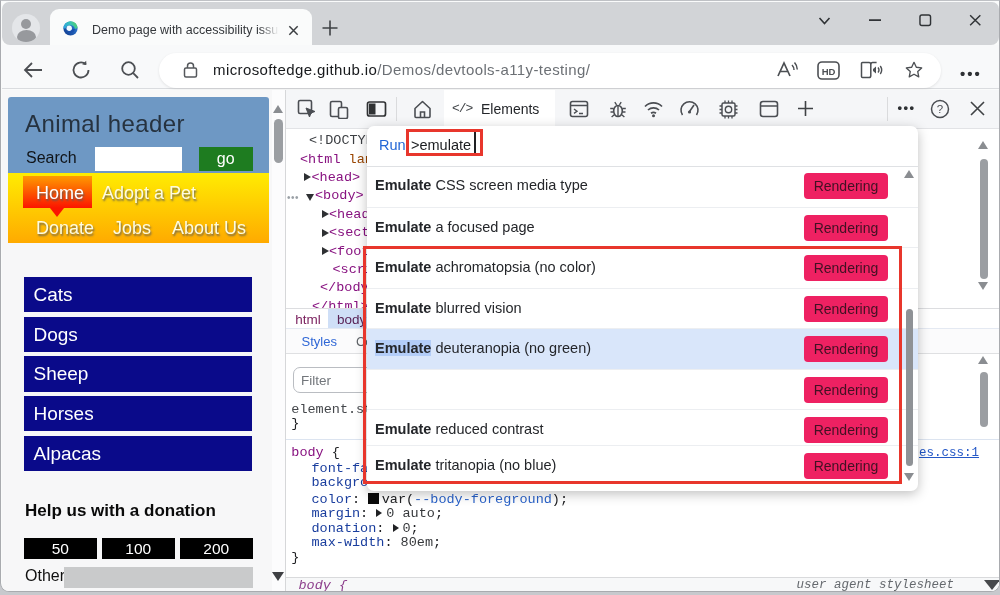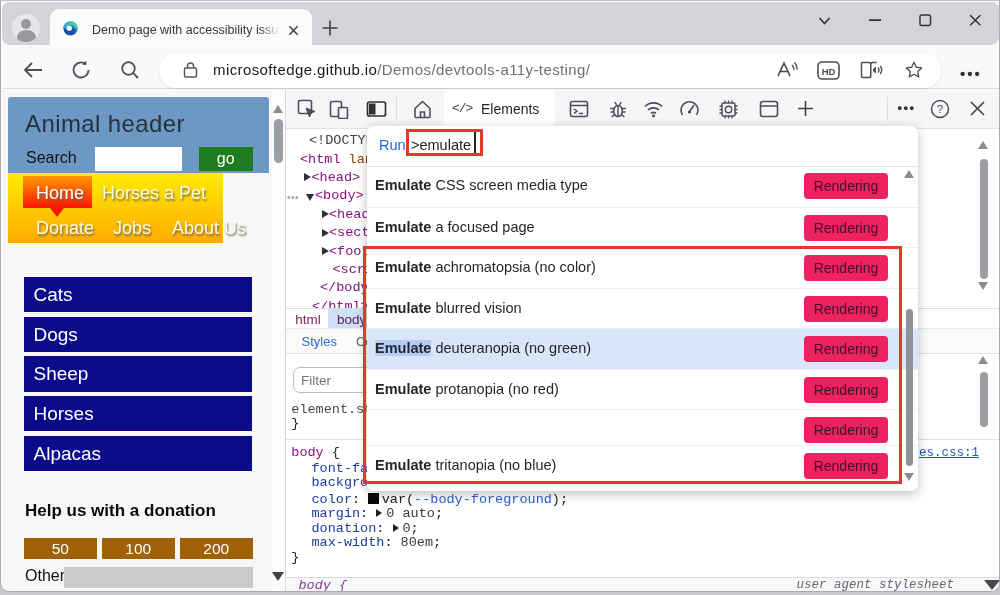--- a/index.html
+++ b/index.html
@@ -23,28 +23,28 @@
 #page{position:absolute;left:1px;top:89px;width:269.5px;height:502px;background:#f7f7f8;overflow:hidden}
 #pgsb{position:absolute;left:270.5px;top:89px;width:13.7px;height:502px;background:#fcfcfd}
 #vsep{position:absolute;left:284.2px;top:89px;width:1.2px;height:502px;background:#d6d7d9}
 #dt{position:absolute;left:285.4px;top:89px;width:713.6px;height:502px;background:#fff}
 
 #hdr{position:absolute;left:6px;top:6.5px;width:261px;height:76px;background:#6e98c4;border-radius:3px 3px 0 0}
 #hdr h1{font-family:"Liberation Sans",sans-serif;font-weight:400;font-size:24px;color:#26323f;position:absolute;left:17px;top:13px;letter-spacing:.4px}
 #hdr .srch{position:absolute;left:18px;top:52px;font-size:16px;color:#101418}
 #sin{position:absolute;left:86.5px;top:50px;width:87px;height:24px;background:#fff}
 #gob{position:absolute;left:191px;top:50px;width:53.5px;height:24px;background:#1e7c20;color:#fff;font-size:16px;text-align:center;line-height:24px}
-#nav{position:absolute;left:6px;top:82.5px;width:215px;height:70.5px;background:linear-gradient(#ffec02,#ffaa00)}
+#nav{position:absolute;left:6px;top:82.5px;width:261px;height:70.5px;background:linear-gradient(#ffec02,#ffaa00)}
 #homeb{position:absolute;left:15px;top:3px;width:69px;height:32.5px;background:linear-gradient(#ff9a00,#fb1500)}
 #homet{position:absolute;left:42px;top:35.5px;width:0;height:0;border-left:7.5px solid transparent;border-right:7.5px solid transparent;border-top:9px solid #fb1500}
 .nava{position:absolute;font-size:18px;color:#fdfbe0;text-shadow:1px 1.5px 2px rgba(90,90,90,.85);white-space:nowrap}
 .navw{color:#fff}
 .pbtn{position:absolute;left:22px;width:228px;height:35.4px;background:#0a0a8a;color:#fff;font-size:19px;line-height:35.4px;padding-left:9.5px}
 #dhead{position:absolute;left:23px;top:411px;font-size:17px;font-weight:700;color:#0a0a0a}
-.dbtn{position:absolute;top:448px;width:72.5px;height:21.4px;background:#a16207;color:#fff;font-size:15.5px;text-align:center;line-height:21.4px}
+.dbtn{position:absolute;top:448px;width:72.5px;height:21.4px;background:#000000;color:#fff;font-size:15.5px;text-align:center;line-height:21.4px}
 #otherl{position:absolute;left:23px;top:477px;font-size:16px;color:#101010}
 #otherin{position:absolute;left:62.2px;top:477px;width:189px;height:20.6px;background:#c9cacb}
 
 .sbthumb{position:absolute;border-radius:4.5px;background:#9b9ea2}
 .tri-u{width:0;height:0;border-left:5.5px solid transparent;border-right:5.5px solid transparent;border-bottom:8px solid #8a8d91;position:absolute}
 .tri-d{width:0;height:0;border-left:5.5px solid transparent;border-right:5.5px solid transparent;border-top:8px solid #8a8d91;position:absolute}
 
 #dtbar{position:absolute;left:0;top:0;width:713.6px;height:38.5px;background:#f5f6f8;border-bottom:1px solid #e2e3e6}
 #eltab{position:absolute;left:157.6px;top:0;width:111.5px;height:38.5px;background:#fff}
 #eltab span{position:absolute;left:37px;top:11px;font-size:14px;color:#24262a}
@@ -157,21 +157,21 @@
   <div id="hdr">
     <h1>Animal header</h1>
     <div class="srch">Search</div>
     <div id="sin"></div>
     <div id="gob">go</div>
   </div>
   <div id="nav">
     <div id="homeb"></div>
         <div id="homet"></div>
     <div class="nava navw" style="left:28px;top:10px">Home</div>
-    <div class="nava" style="left:94px;top:10px">Horses a Pet</div>
+    <div class="nava" style="left:94px;top:10px">Adopt a Pet</div>
     <div class="nava" style="left:28px;top:45px">Donate</div>
     <div class="nava" style="left:105px;top:45px">Jobs</div>
     <div class="nava" style="left:164px;top:45px">About Us</div>
   </div>
   <div class="pbtn" style="top:187px">Cats</div>
   <div class="pbtn" style="top:226.7px">Dogs</div>
   <div class="pbtn" style="top:266.4px">Sheep</div>
   <div class="pbtn" style="top:306.1px">Horses</div>
   <div class="pbtn" style="top:345.8px">Alpacas</div>
   <div id="dhead">Help us with a donation</div>
@@ -322,24 +322,24 @@
   </div>
   <div class="prow" style="top:161.5px">
     <div class="ptxt"><b>Emulate</b> blurred vision</div>
         <div class="badge">Rendering</div>
   </div>
   <div class="prow" style="top:202px;background:#d9e6fa">
     <div class="ptxt"><b style="background:#b3cdf8">Emulate</b> deuteranopia (no green)</div>
         <div class="badge">Rendering</div>
   </div>
   <div class="prow" style="top:242.5px">
-    <div class="ptxt"><b>Emulate</b> protanopia (no red)</div>
         <div class="badge">Rendering</div>
   </div>
   <div class="prow" style="top:283px">
+    <div class="ptxt"><b>Emulate</b> reduced contrast</div>
         <div class="badge">Rendering</div>
   </div>
   <div class="prow" style="top:319px">
     <div class="ptxt"><b>Emulate</b> tritanopia (no blue)</div>
         <div class="badge">Rendering</div>
   </div>
   <div class="tri-u" style="left:537px;top:44px"></div>
   <div class="sbthumb" style="left:538.5px;top:183px;width:7px;height:157px;background:#8f9296"></div>
   <div class="tri-d" style="left:537px;top:346.5px"></div>
 </div>

